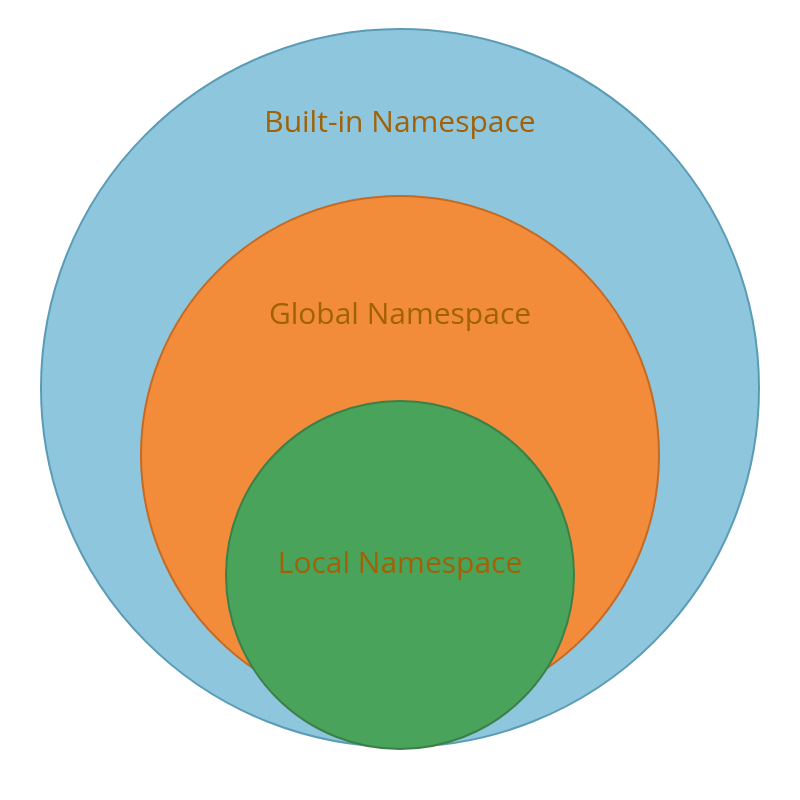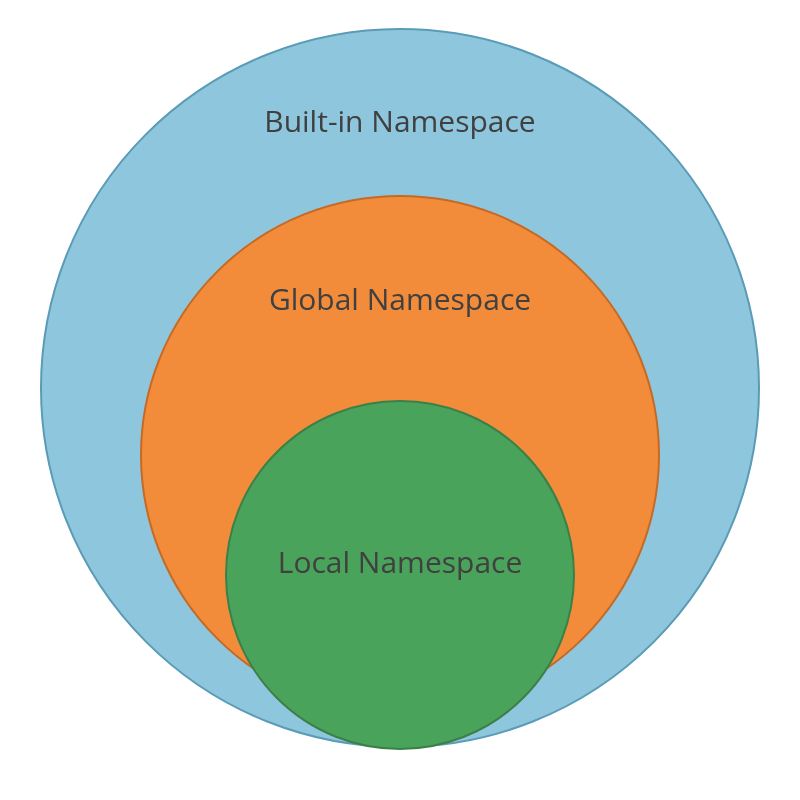--- a/index.html
+++ b/index.html
@@ -38,32 +38,32 @@
     .circle-inner {
       width: 350px;
       height: 350px;
       left: 225px;
       top: 400px;
       background: #4aa35a;
       border-color: #3a8048;
     }
     .label {
       position: absolute;
-      color: #404040;
+      color: #a16207;
       font-size: 30px;
       font-weight: 400;
       text-align: center;
       width: 100%;
       left: 0;
     }
     .label-outer {
       top: 100px;
     }
     .label-middle {
-      top: 278px;
+      top: 292px;
     }
     .label-inner {
       top: 541px;
     }
   </style>
 </head>
 <body>
 
 <div class="circle circle-outer"></div>
 <div class="circle circle-middle"></div>

